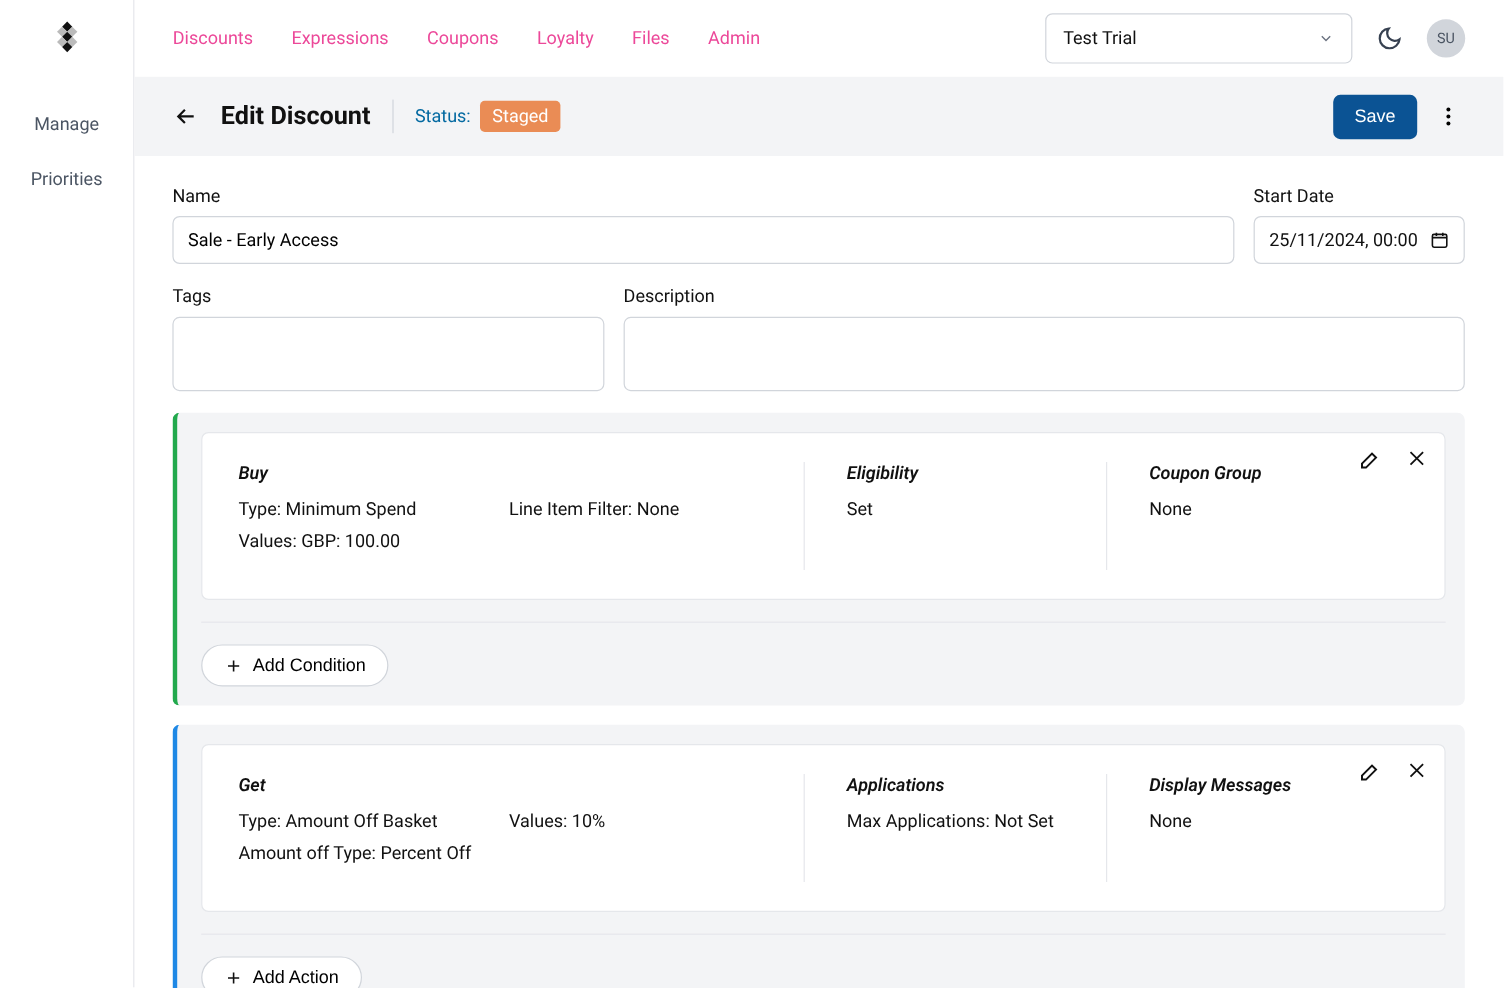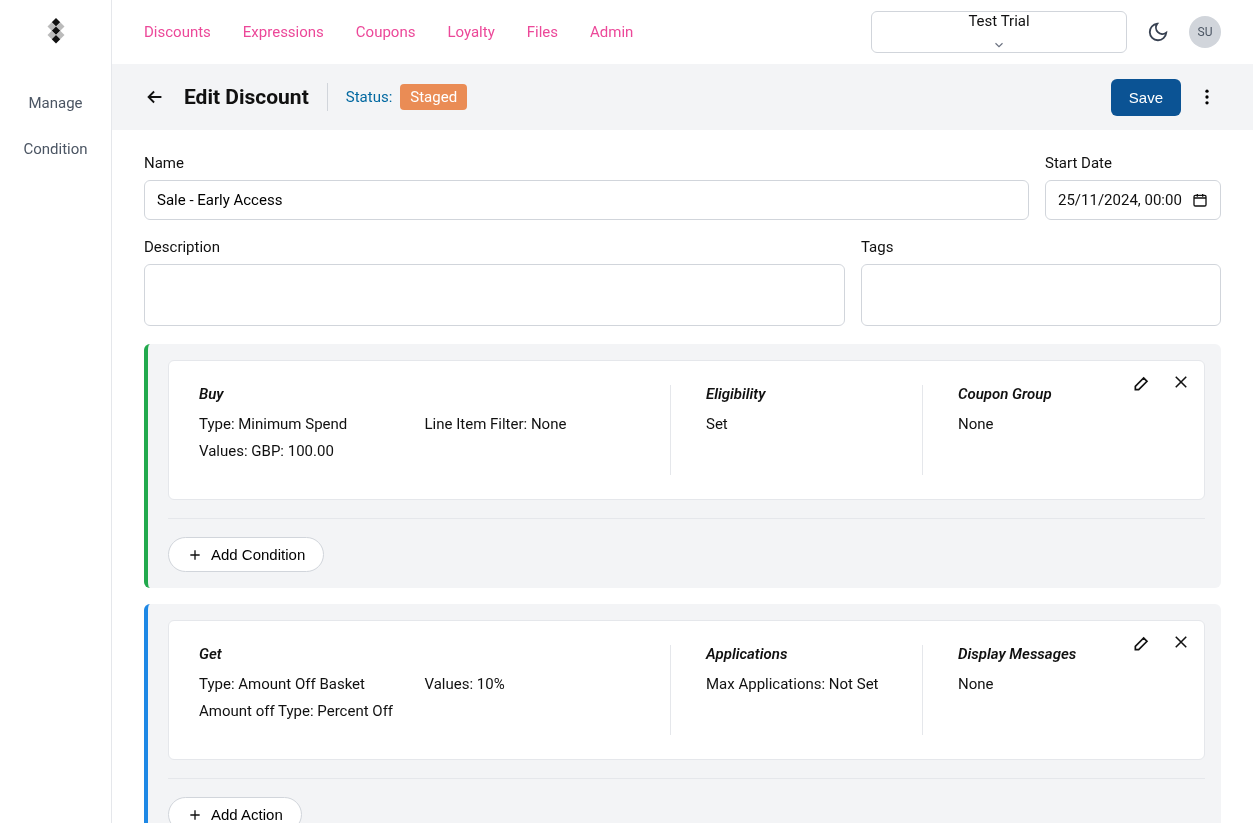--- a/index.html
+++ b/index.html
@@ -41,21 +41,21 @@
     }
     .nav-link { font-size: 15px; color: #ec4899; cursor: pointer; }
     .topbar-right {
       margin-left: auto;
       display: flex; align-items: center; gap: 20px;
     }
     .trial-select {
       width: 256px; height: 42px;
       border: 1px solid #d1d5db; border-radius: 6px;
       display: flex; align-items: center; justify-content: space-between;
-      padding: 0 14px; font-size: 15px; cursor: pointer; flex-direction: column;
+      padding: 0 14px; font-size: 15px; cursor: pointer;
     }
     .theme-toggle { width: 22px; height: 22px; color: #374151; }
     .avatar {
       width: 32px; height: 32px; border-radius: 50%;
       background: #d1d5db; color: #4b5563;
       display: flex; align-items: center; justify-content: center;
       font-size: 12px; cursor: pointer;
     }
     .pagehead {
       background: #f3f4f6;
@@ -148,21 +148,21 @@
           <rect x="6" y="0" width="6" height="6" fill="#bbb"></rect>
           <rect x="0" y="6" width="6" height="6" fill="#bbb"></rect>
           <rect x="6" y="6" width="6" height="6" fill="#111"></rect>
           <rect x="12" y="6" width="6" height="6" fill="#bbb"></rect>
           <rect x="6" y="12" width="6" height="6" fill="#bbb"></rect>
           <rect x="12" y="12" width="6" height="6" fill="#111"></rect>
         </g>
       </svg>
     </div>
     <div class="side-link">Manage</div>
-    <div class="side-link">Condition</div>
+    <div class="side-link">Priorities</div>
   </aside>
 
   <div class="main">
     <div class="topbar">
       <span class="nav-link">Discounts</span>
       <span class="nav-link">Expressions</span>
       <span class="nav-link">Coupons</span>
       <span class="nav-link">Loyalty</span>
       <span class="nav-link">Files</span>
       <span class="nav-link">Admin</span>
@@ -217,26 +217,26 @@
             <span>25/11/2024, 00:00</span>
             <svg width="16" height="16" viewBox="0 0 24 24">
                 <rect x="3" y="5" width="18" height="16" rx="2" fill="none" stroke="#111" stroke-width="2"></rect>
                 <path d="M3 9h18M8 3v4M16 3v4" stroke="#111" stroke-width="2"></path>
               </svg>
           </div>
         </div>
       </div>
 
       <div class="form-row">
+        <div class="field f-tags">
+          <label class="field-label">Tags</label>
+          <textarea class="textarea" style=""></textarea>
+        </div>
         <div class="field f-desc">
           <label class="field-label">Description</label>
-          <textarea class="textarea" style=""></textarea>
-        </div>
-        <div class="field f-tags">
-          <label class="field-label">Tags</label>
           <textarea class="textarea" style=""></textarea>
         </div>
       </div>
 
       <div class="rule-block green">
         <div class="card">
           <div class="card-actions">
             <span class="icon-btn">
               <svg width="20" height="20" viewBox="0 0 24 24">
                   <path d="M4 20h4l10-10-4-4L4 16v4zM14 6l4 4" fill="none" stroke="#111" stroke-width="2"></path>

